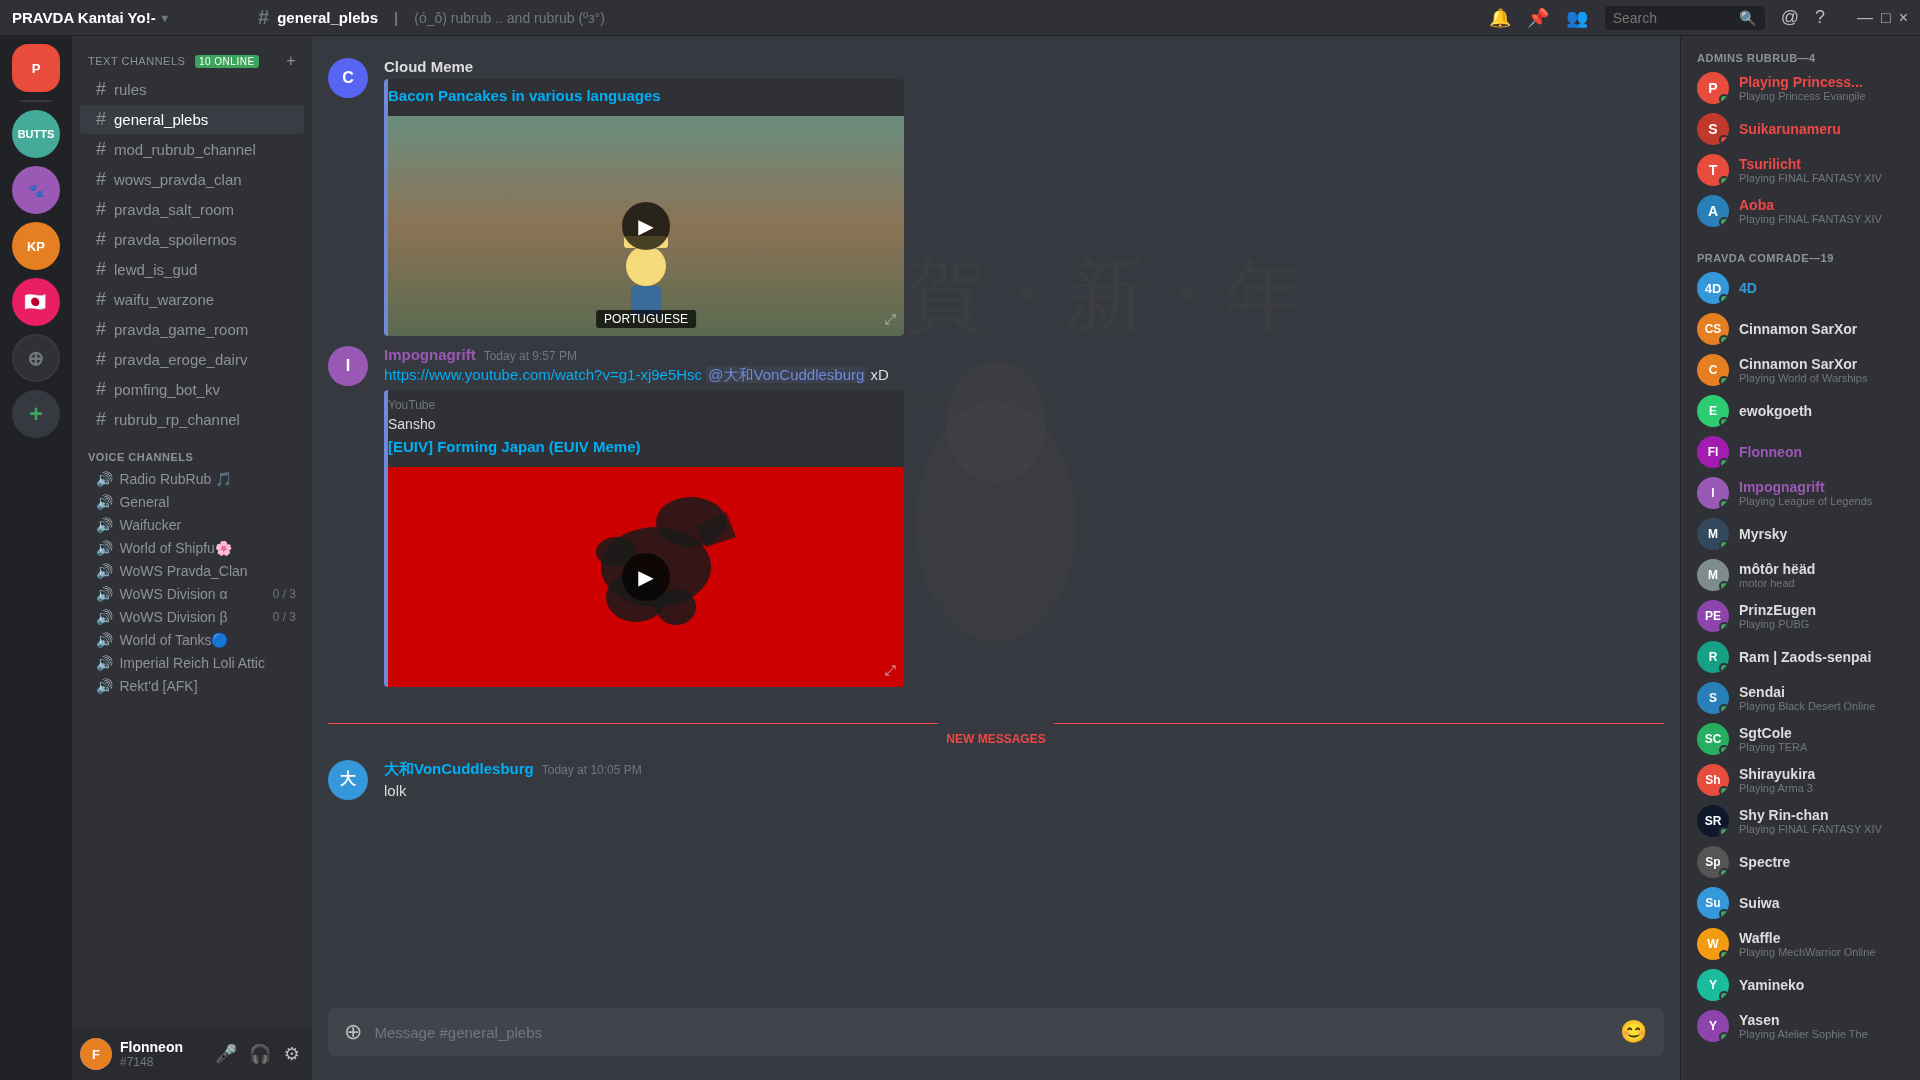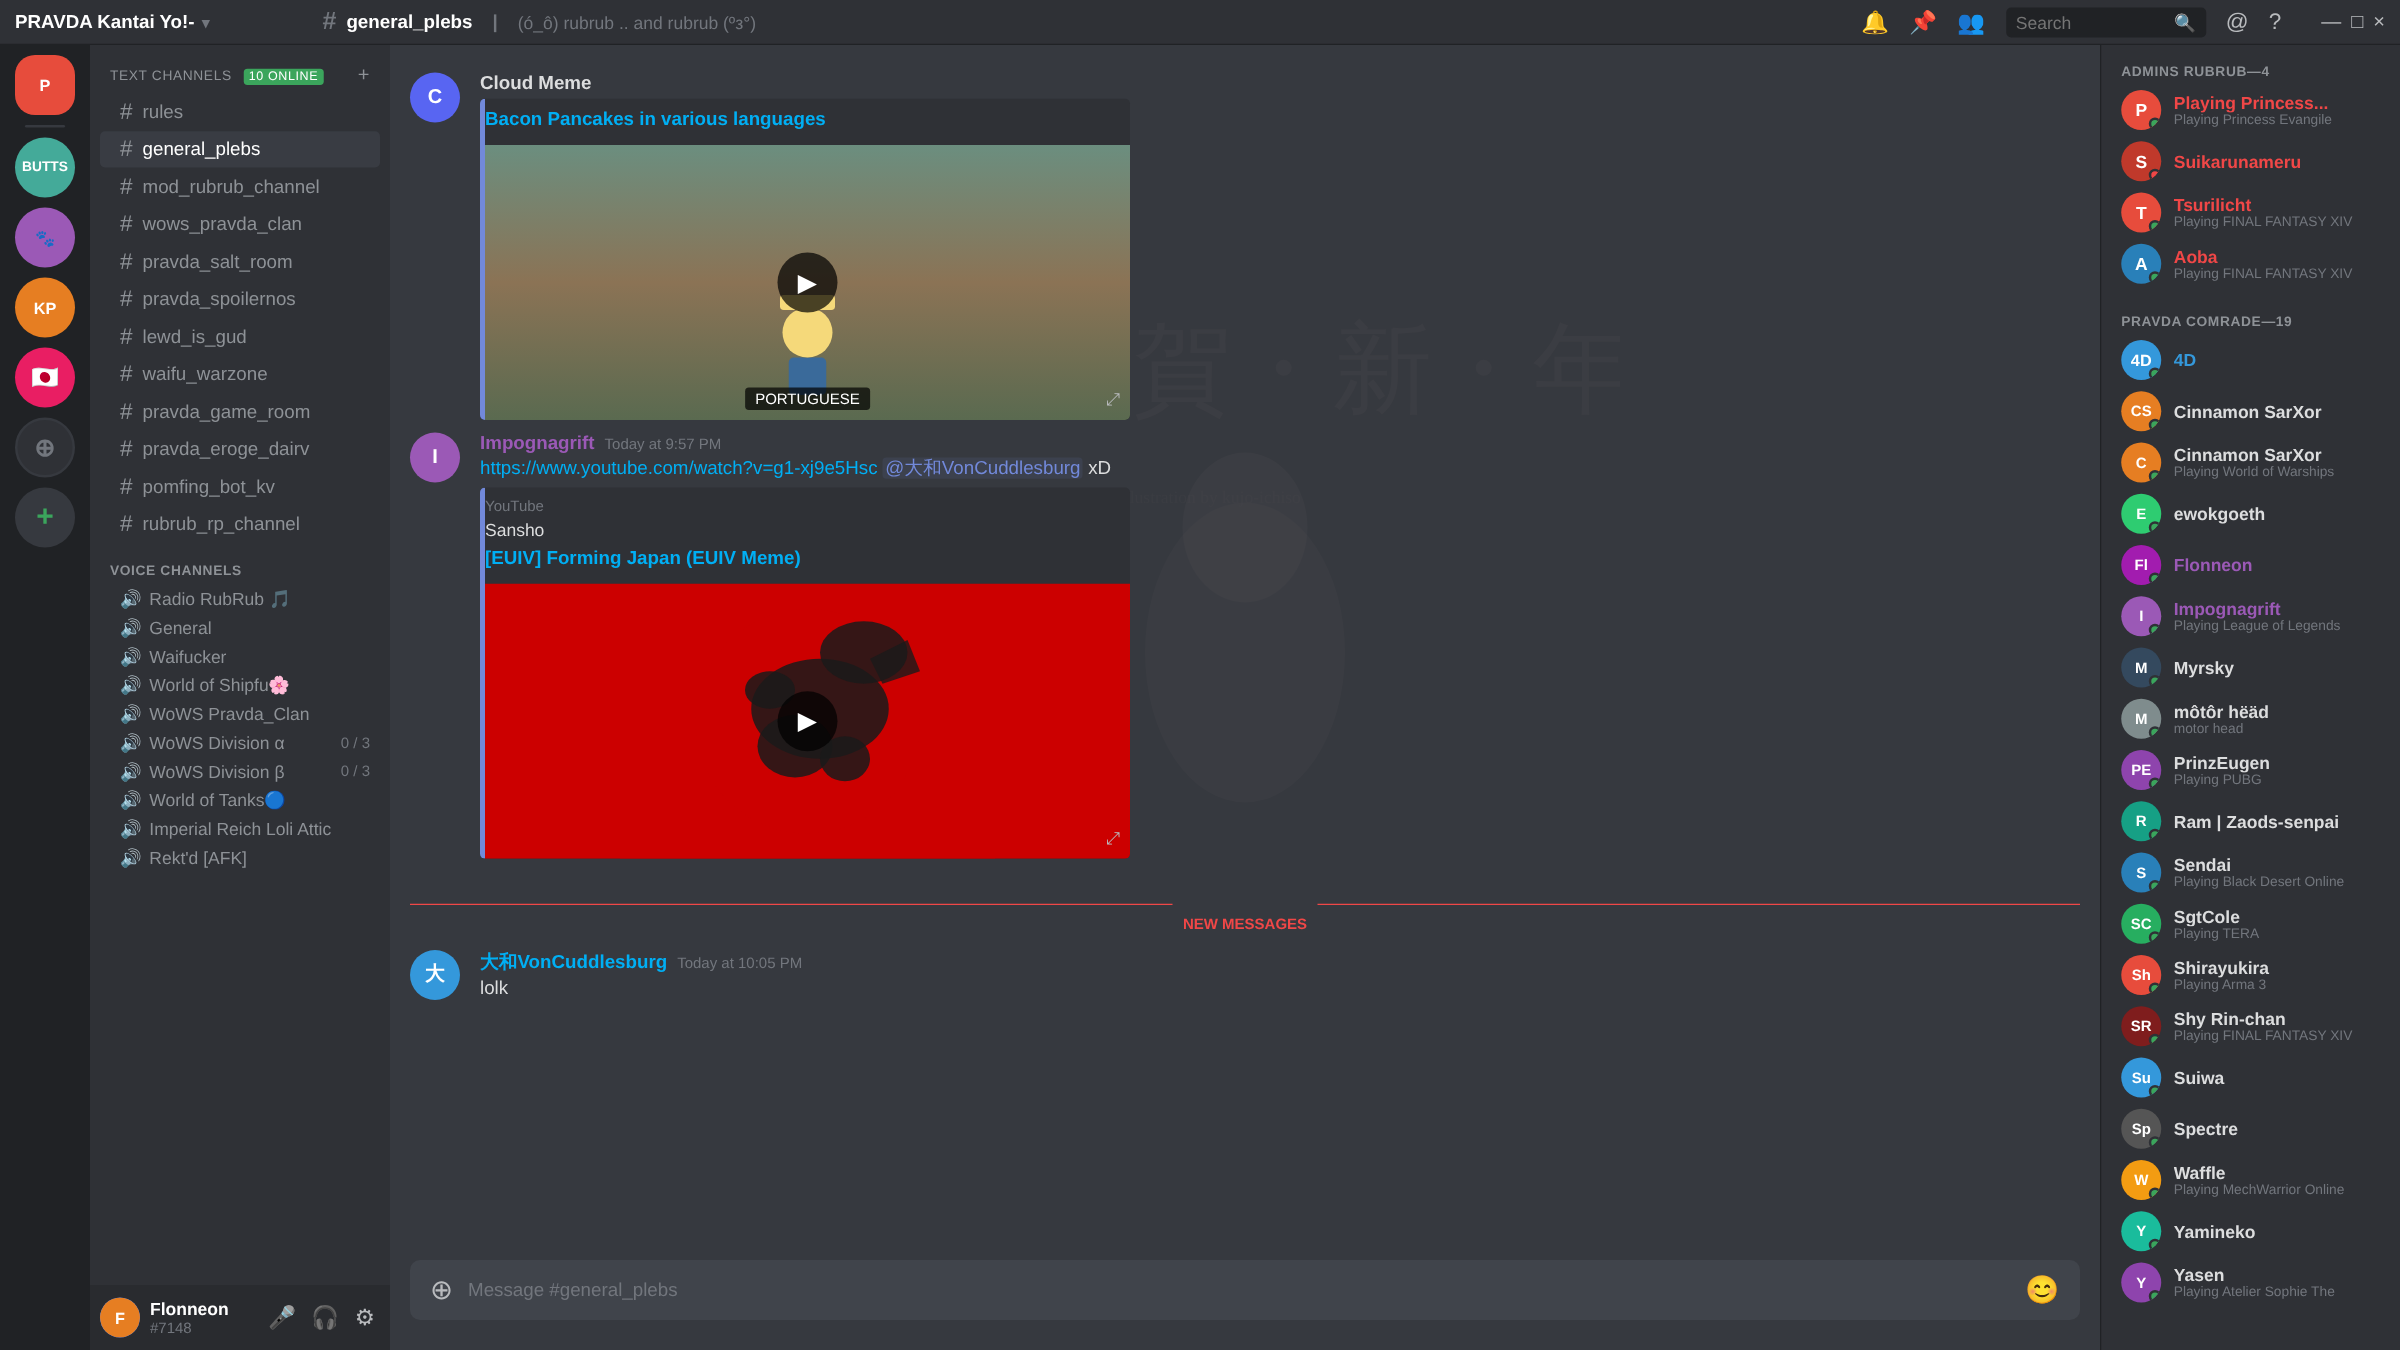--- a/index.html
+++ b/index.html
@@ -692,51 +692,51 @@
           <div style="width:100%;height:100%;display:flex;align-items:center;justify-content:center;color:#fff;font-weight:700;font-size:12px;">Sh</div>
           <div class="status-dot"></div>
         </div>
         <div class="member-info">
           <div class="member-name color-default">Shirayukira</div>
           <div class="member-status">Playing Arma 3</div>
         </div>
       </div>
 
       <div class="member-item">
-        <div class="member-avatar" style="background:#7f1d1d;">
+        <div class="member-avatar" style="background:#0f172a;">
           <div style="width:100%;height:100%;display:flex;align-items:center;justify-content:center;color:#fff;font-weight:700;font-size:12px;">SR</div>
           <div class="status-dot"></div>
         </div>
         <div class="member-info">
           <div class="member-name color-default">Shy Rin-chan</div>
           <div class="member-status">Playing FINAL FANTASY XIV</div>
         </div>
       </div>
 
       <div class="member-item">
+        <div class="member-avatar" style="background:#555;">
+          <div style="width:100%;height:100%;display:flex;align-items:center;justify-content:center;color:#fff;font-weight:700;font-size:12px;">Sp</div>
+          <div class="status-dot"></div>
+        </div>
+        <div class="member-info">
+          <div class="member-name color-default">Spectre</div>
+        </div>
+      </div>
+
+      <div class="member-item">
         <div class="member-avatar" style="background:#3498db;">
           <div style="width:100%;height:100%;display:flex;align-items:center;justify-content:center;color:#fff;font-weight:700;font-size:12px;">Su</div>
           <div class="status-dot"></div>
         </div>
         <div class="member-info">
           <div class="member-name color-default">Suiwa</div>
         </div>
       </div>
 
       <div class="member-item">
-        <div class="member-avatar" style="background:#555;">
-          <div style="width:100%;height:100%;display:flex;align-items:center;justify-content:center;color:#fff;font-weight:700;font-size:12px;">Sp</div>
-          <div class="status-dot"></div>
-        </div>
-        <div class="member-info">
-          <div class="member-name color-default">Spectre</div>
-        </div>
-      </div>
-
-      <div class="member-item">
         <div class="member-avatar" style="background:#f39c12;">
           <div style="width:100%;height:100%;display:flex;align-items:center;justify-content:center;color:#fff;font-weight:700;font-size:12px;">W</div>
           <div class="status-dot"></div>
         </div>
         <div class="member-info">
           <div class="member-name color-default">Waffle</div>
           <div class="member-status">Playing MechWarrior Online</div>
         </div>
       </div>
 

